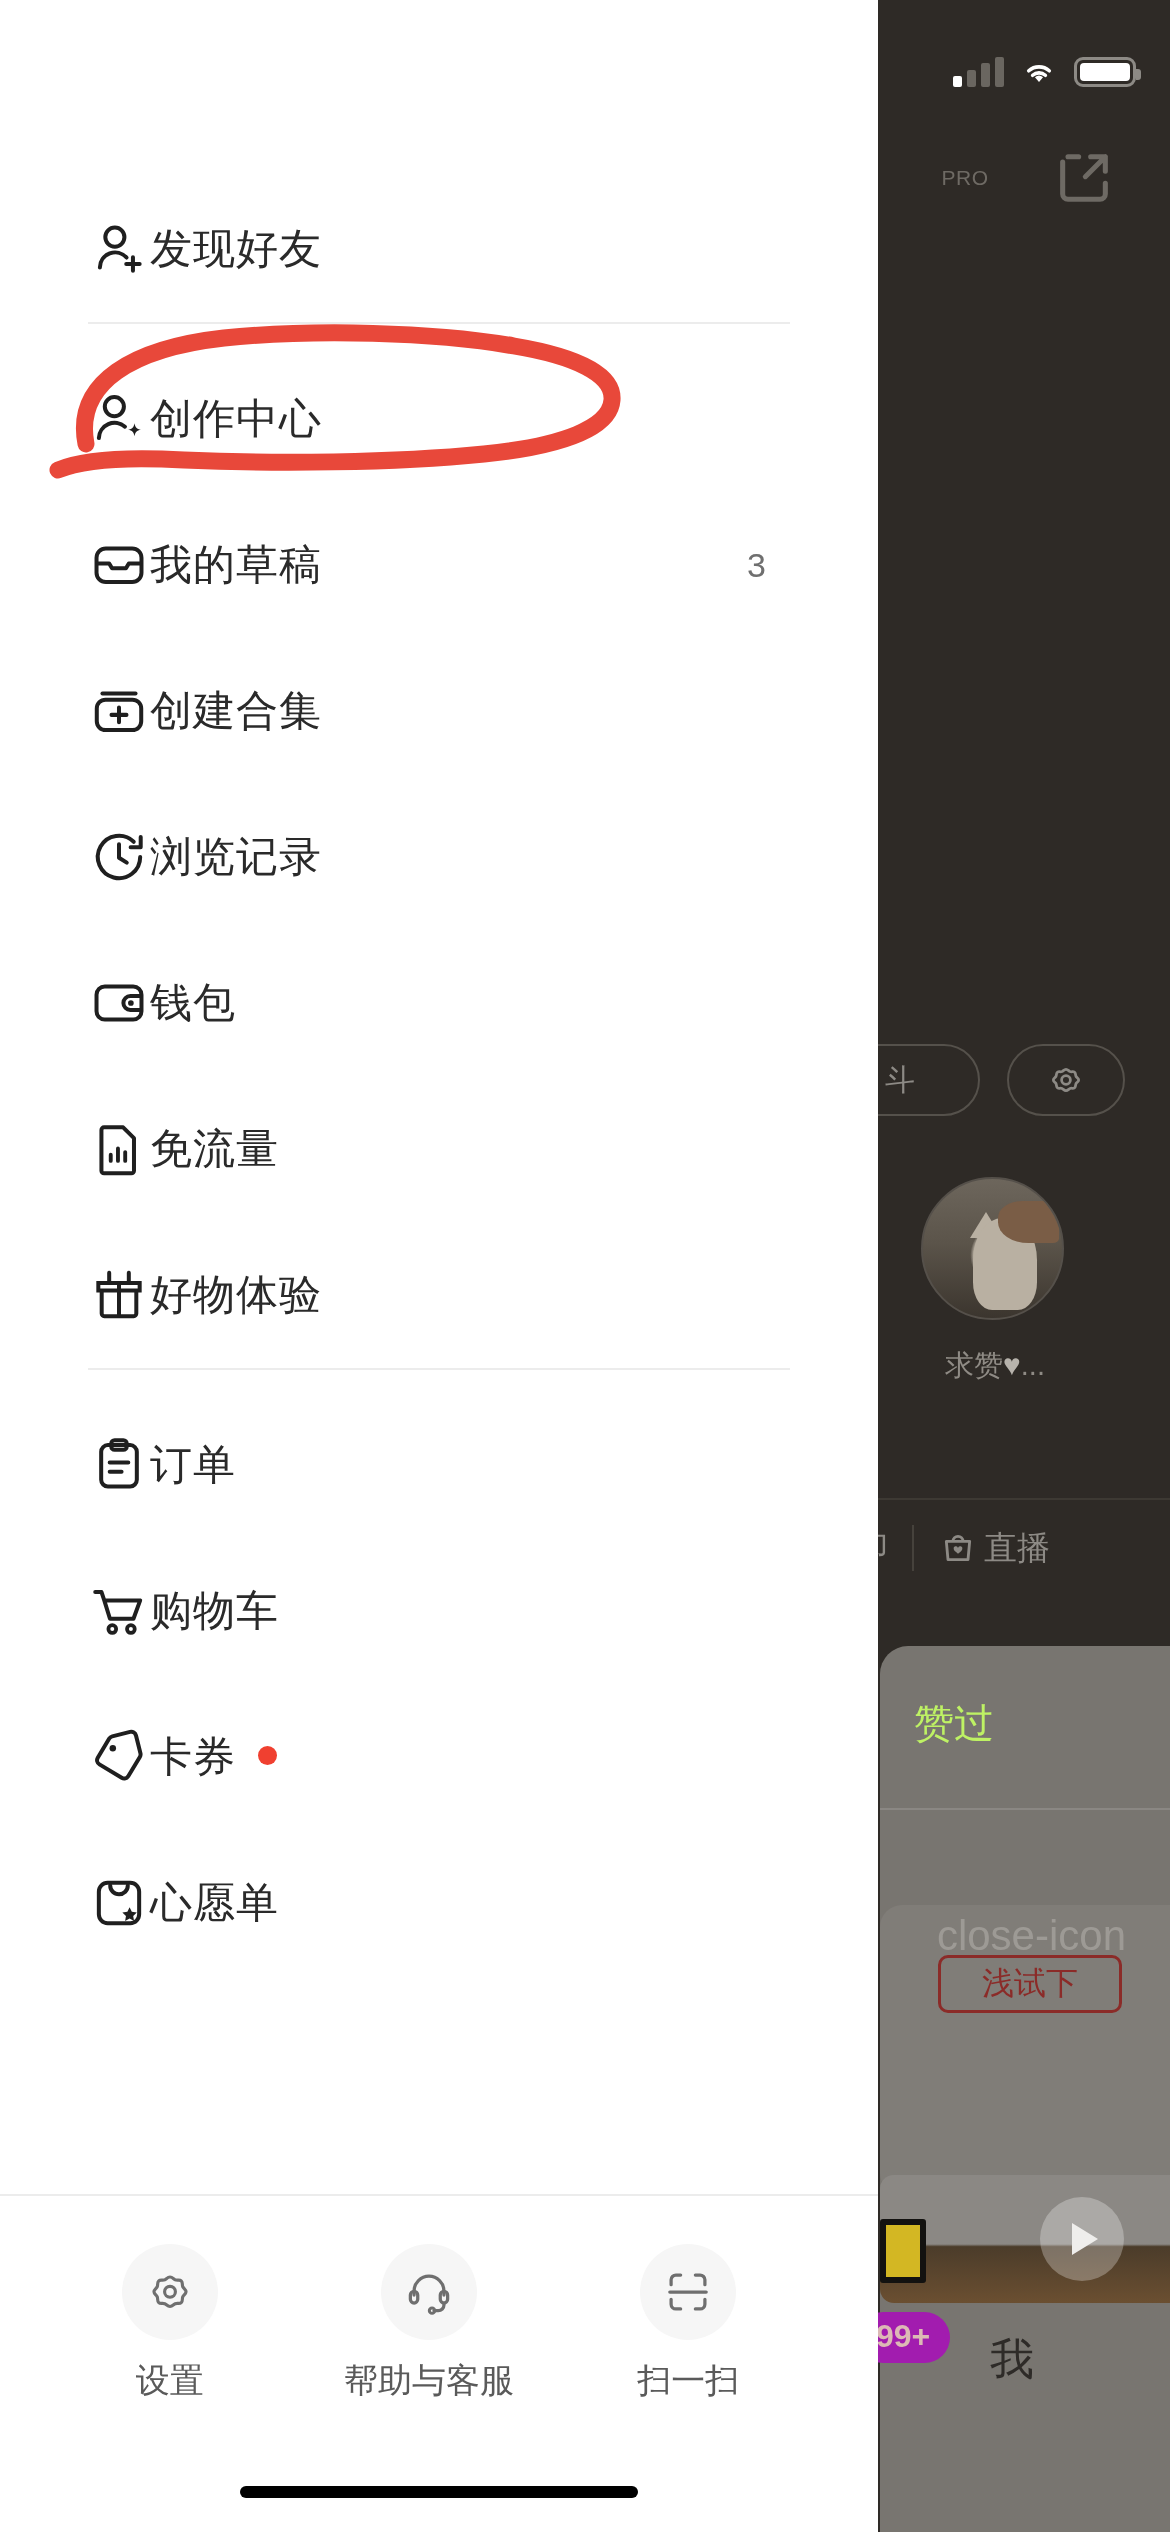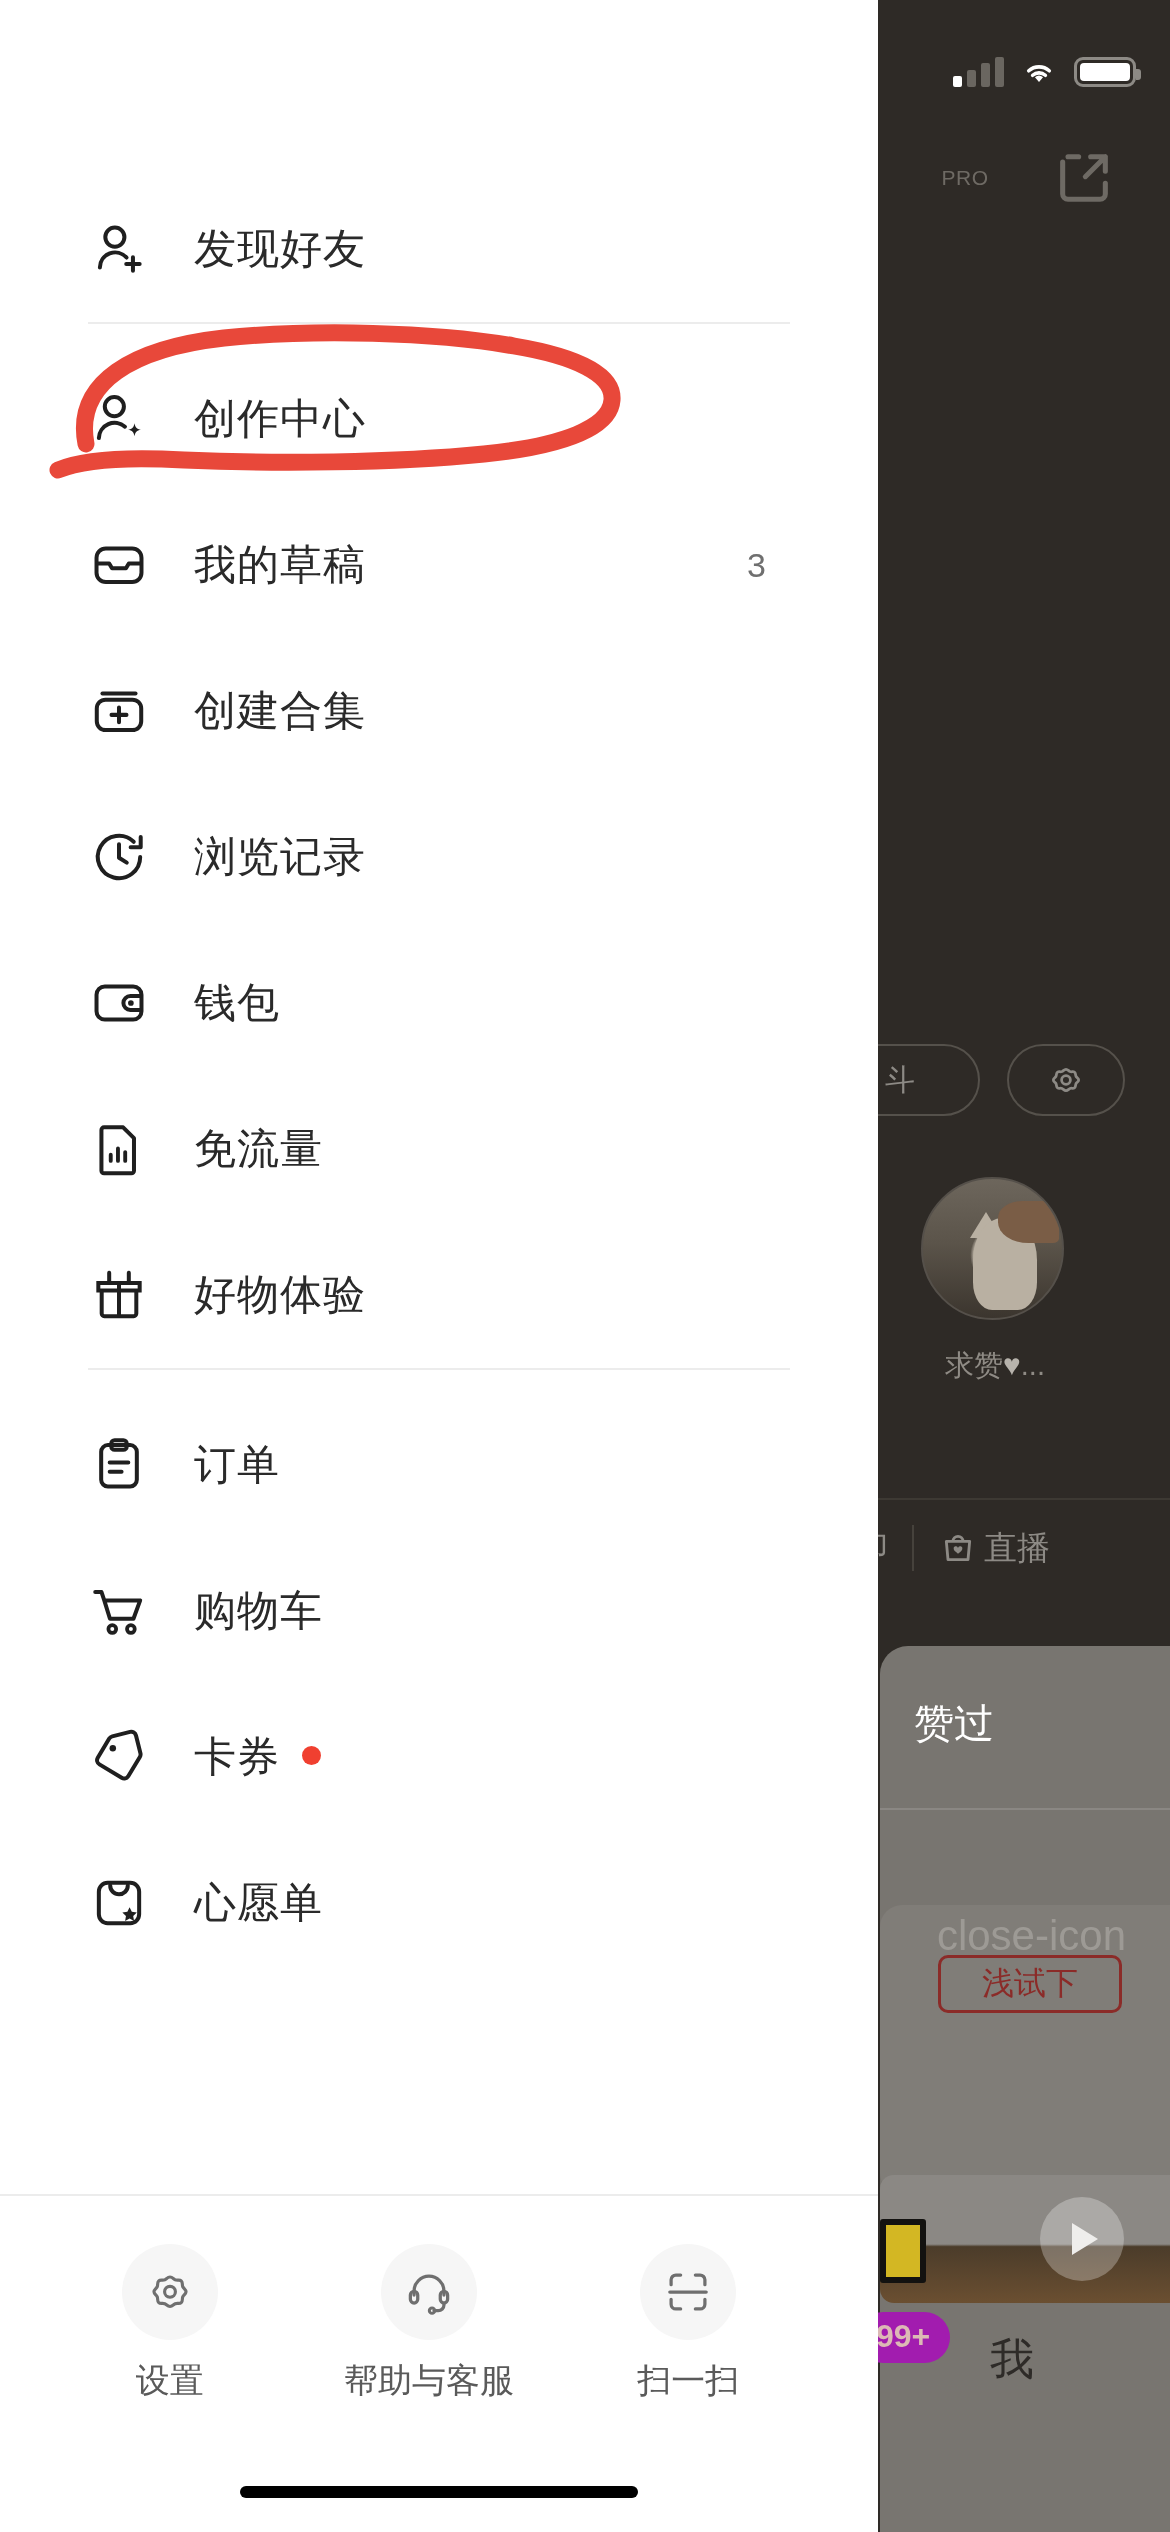--- a/index.html
+++ b/index.html
@@ -130,21 +130,21 @@
   }
 
   
   .bg-sheet {
     position:absolute; top: 1646px; left: 880px; right: 0; bottom: 0;
     background: #787570;
     border-radius: 28px 0 0 0;
   }
   .bg-sheet-title {
     position:absolute; top: 50px; left: 34px;
-    color:#ffffff; font-size: 40px;
+    color:#bef264; font-size: 40px;
   }
   .bg-sheet-hr {
     position:absolute; top: 162px; left: 0; right: 0;
     height: 2px; background: #8a8783;
   }
   .bg-card {
     position:absolute; top: 1905px; left: 880px; right: 0;
     height: 290px;
     background: #807d78;
     border-radius: 22px 0 0 22px;
@@ -208,21 +208,20 @@
   .menu-scroll { position:absolute; top:0; left:0; right:0; bottom: 338px; overflow:hidden; }
 
   .menu-item {
     position: relative;
     display:flex; align-items:center;
     height: 146px;
     padding-left: 88px;
   }
   .menu-item .ico { width: 62px; height: 62px; flex: 0 0 62px; }
   .menu-item .lbl {
-    margin-left: 44px;
     font-size: 42px;
     color: #2a2a2a;
     letter-spacing: 1px;
     white-space: nowrap;
   }
   .menu-item .count {
     position:absolute; right: 112px;
     font-size: 34px; color: #6f6f6f;
   }
   .reddot {

